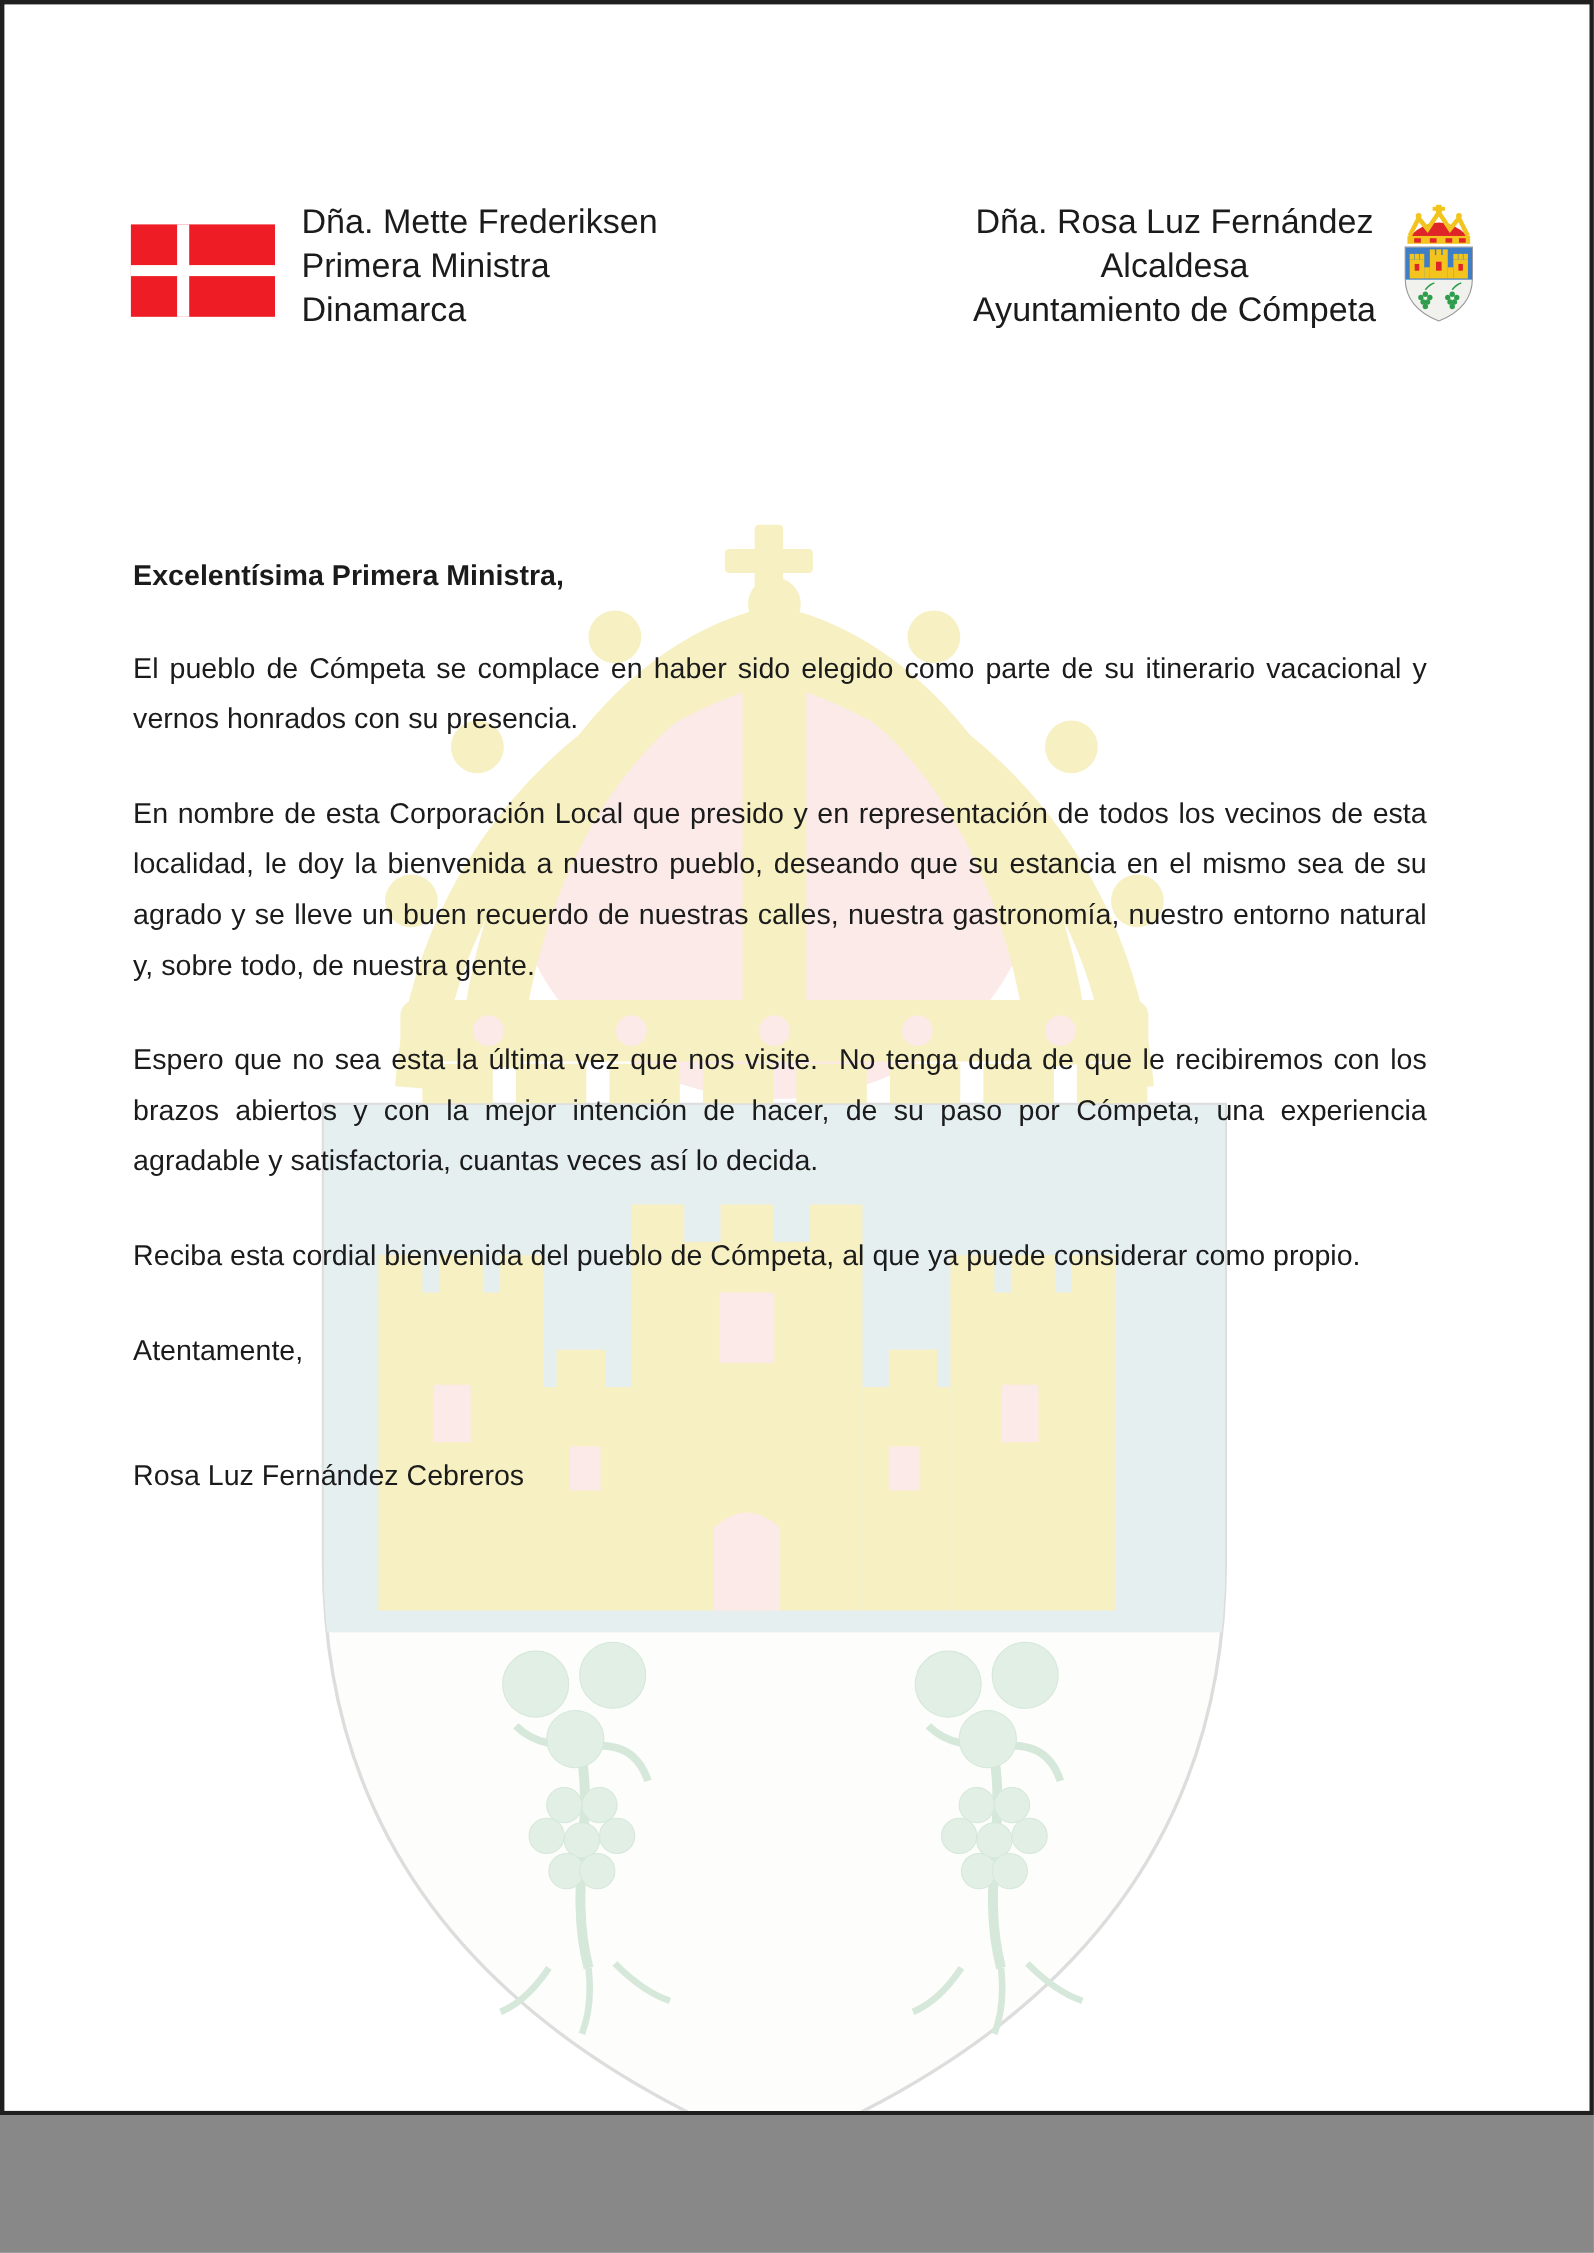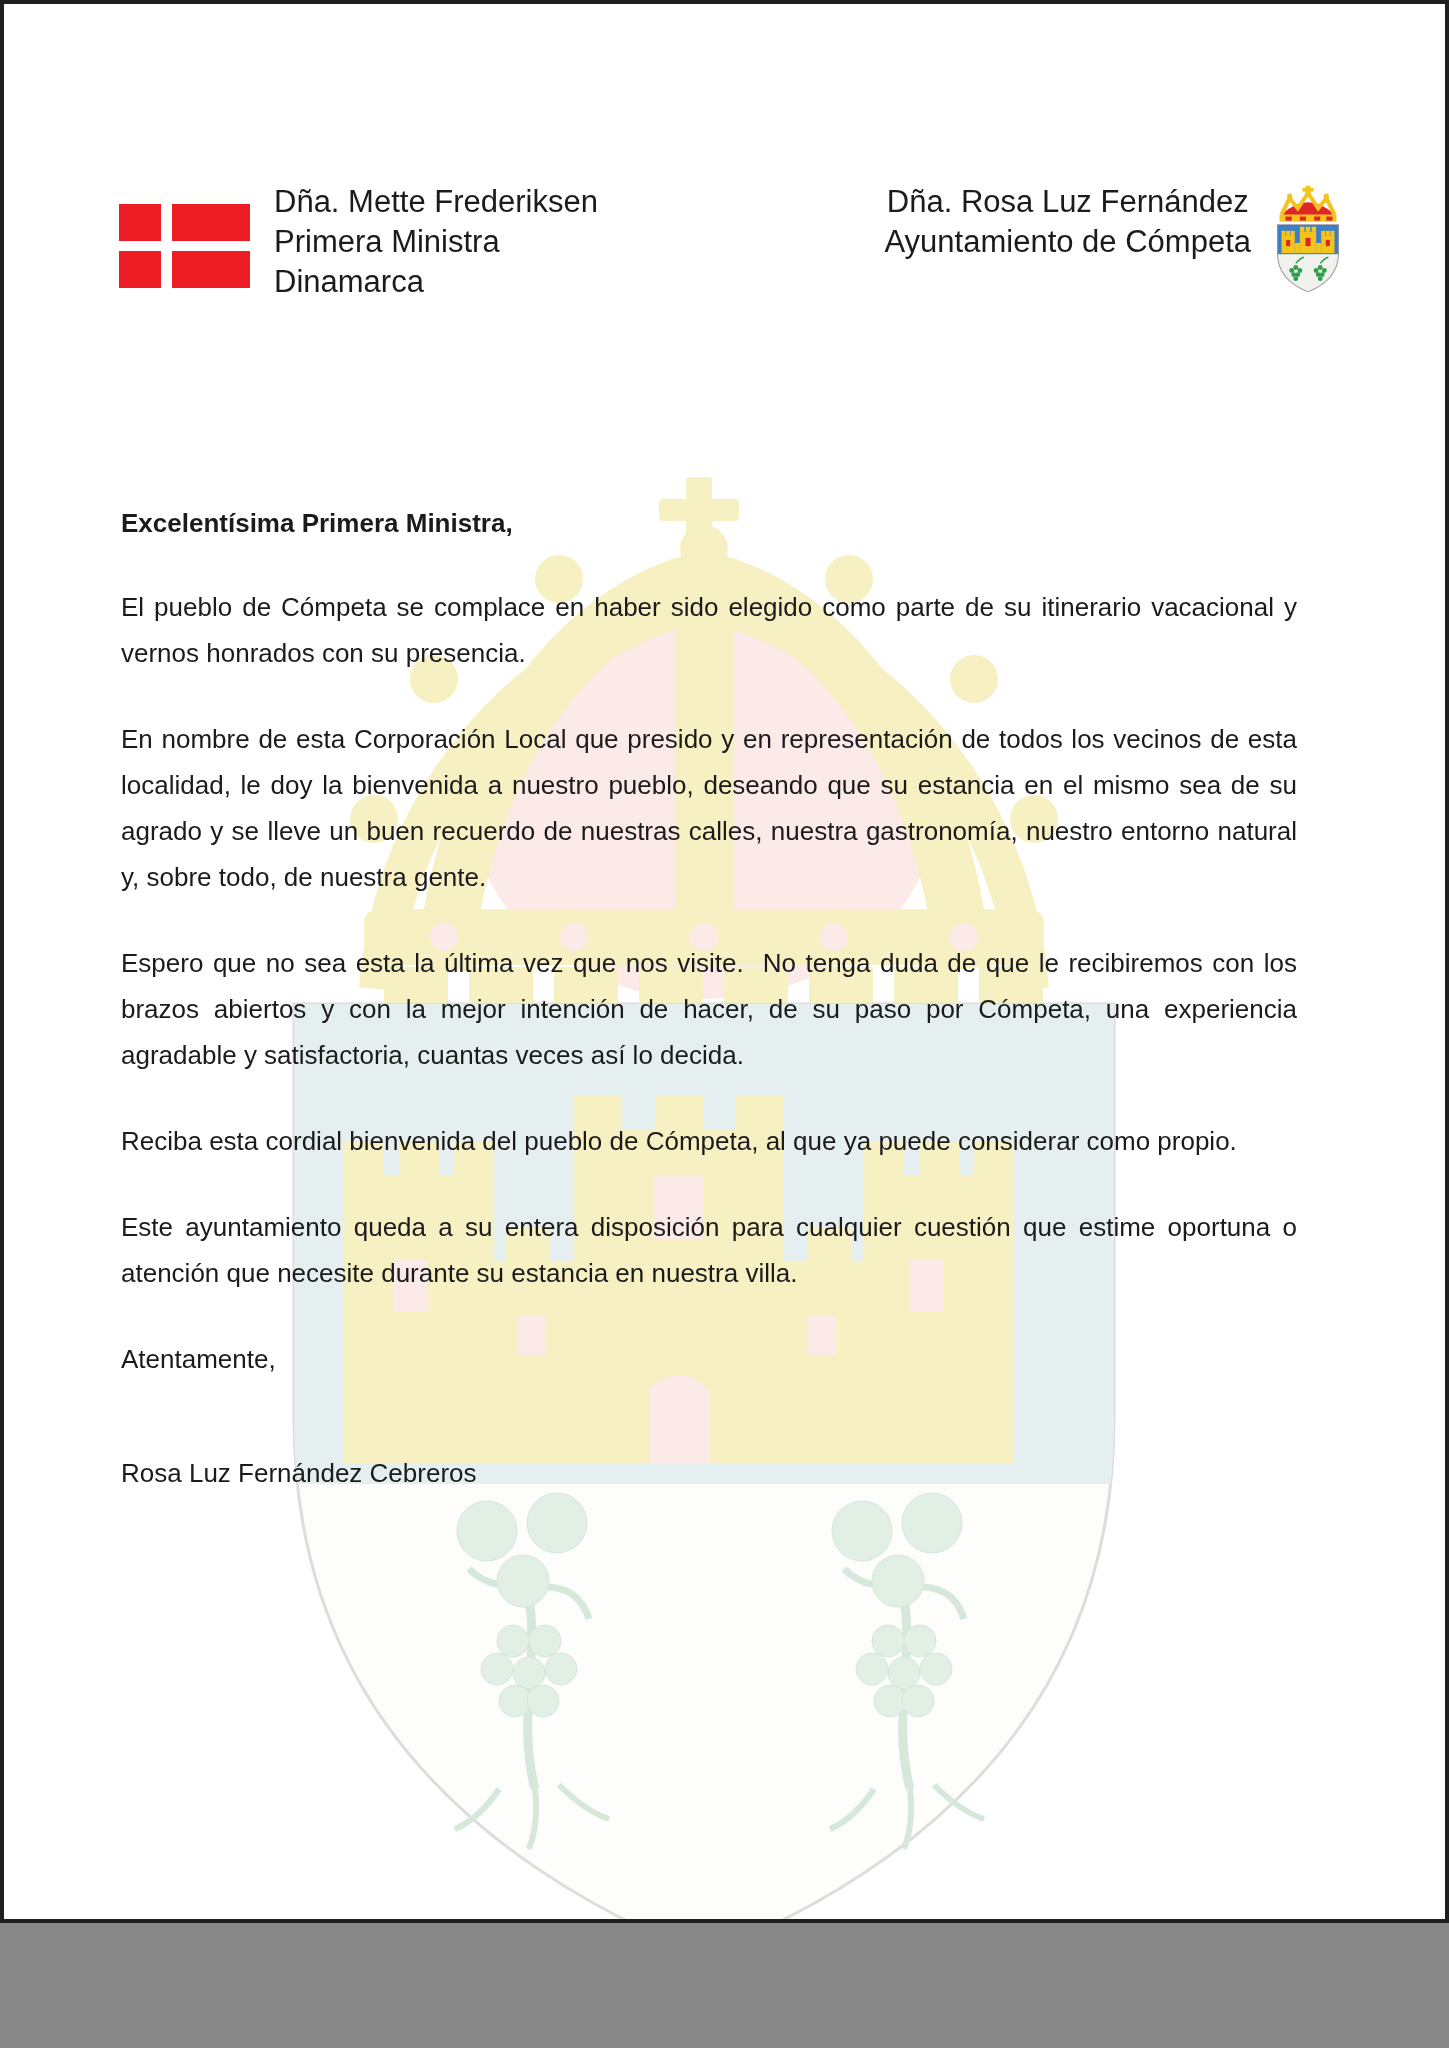--- a/index.html
+++ b/index.html
@@ -178,20 +178,21 @@
   </div>
   <div class="hdr-left">
     <div>Dña. Mette Frederiksen</div>
     <div>Primera Ministra</div>
     <div>Dinamarca</div>
   </div>
 
   <div class="hdr-right">
     <div class="txt">
       <div>Dña. Rosa Luz Fernández</div>
+      <div>Alcaldesa</div>
       <div>Ayuntamiento de Cómpeta</div>
     </div>
     <svg class="crest" viewBox="0 0 92 110" aria-hidden="true">
       <defs>
         <clipPath id="crestclip">
           <path d="M16,38 H76 V66 Q76,92 46,104 Q16,92 16,66 Z"></path>
         </clipPath>
       </defs>
 
       <rect x="43.5" y="0" width="5" height="9" fill="var(--crest-gold,#f2c41d)"></rect>
@@ -255,20 +256,19 @@
       </g>
     </svg>
   </div>
 
   <div class="letter">
     <p class="salutation">Excelentísima Primera Ministra,</p>
     <p class="body-par">El pueblo de Cómpeta se complace en haber sido elegido como parte de su itinerario vacacional y vernos honrados con su presencia.</p>
     <p class="body-par">En nombre de esta Corporación Local que presido y en representación de todos los vecinos de esta localidad, le doy la bienvenida a nuestro pueblo, deseando que su estancia en el mismo sea de su agrado y se lleve un buen recuerdo de nuestras calles, nuestra gastronomía, nuestro entorno natural y, sobre todo, de nuestra gente.</p>
     <p class="body-par">Espero que no sea esta la última vez que nos visite.&nbsp; No tenga duda de que le recibiremos con los brazos abiertos y con la mejor intención de hacer, de su paso por Cómpeta, una experiencia agradable y satisfactoria, cuantas veces así lo decida.</p>
     <p class="body-par">Reciba esta cordial bienvenida del pueblo de Cómpeta, al que ya puede considerar como propio.</p>
-    <p class="body-par">Este ayuntamiento queda a su entera disposición para cualquier cuestión que estime oportuna o atención que necesite durante su estancia en nuestra villa.</p>
     <div class="closing-block">
       <div>Atentamente,</div>
     </div>
     <div class="signature">Rosa Luz Fernández Cebreros</div>
   </div>
 
 </div>
 
 </body></html>

